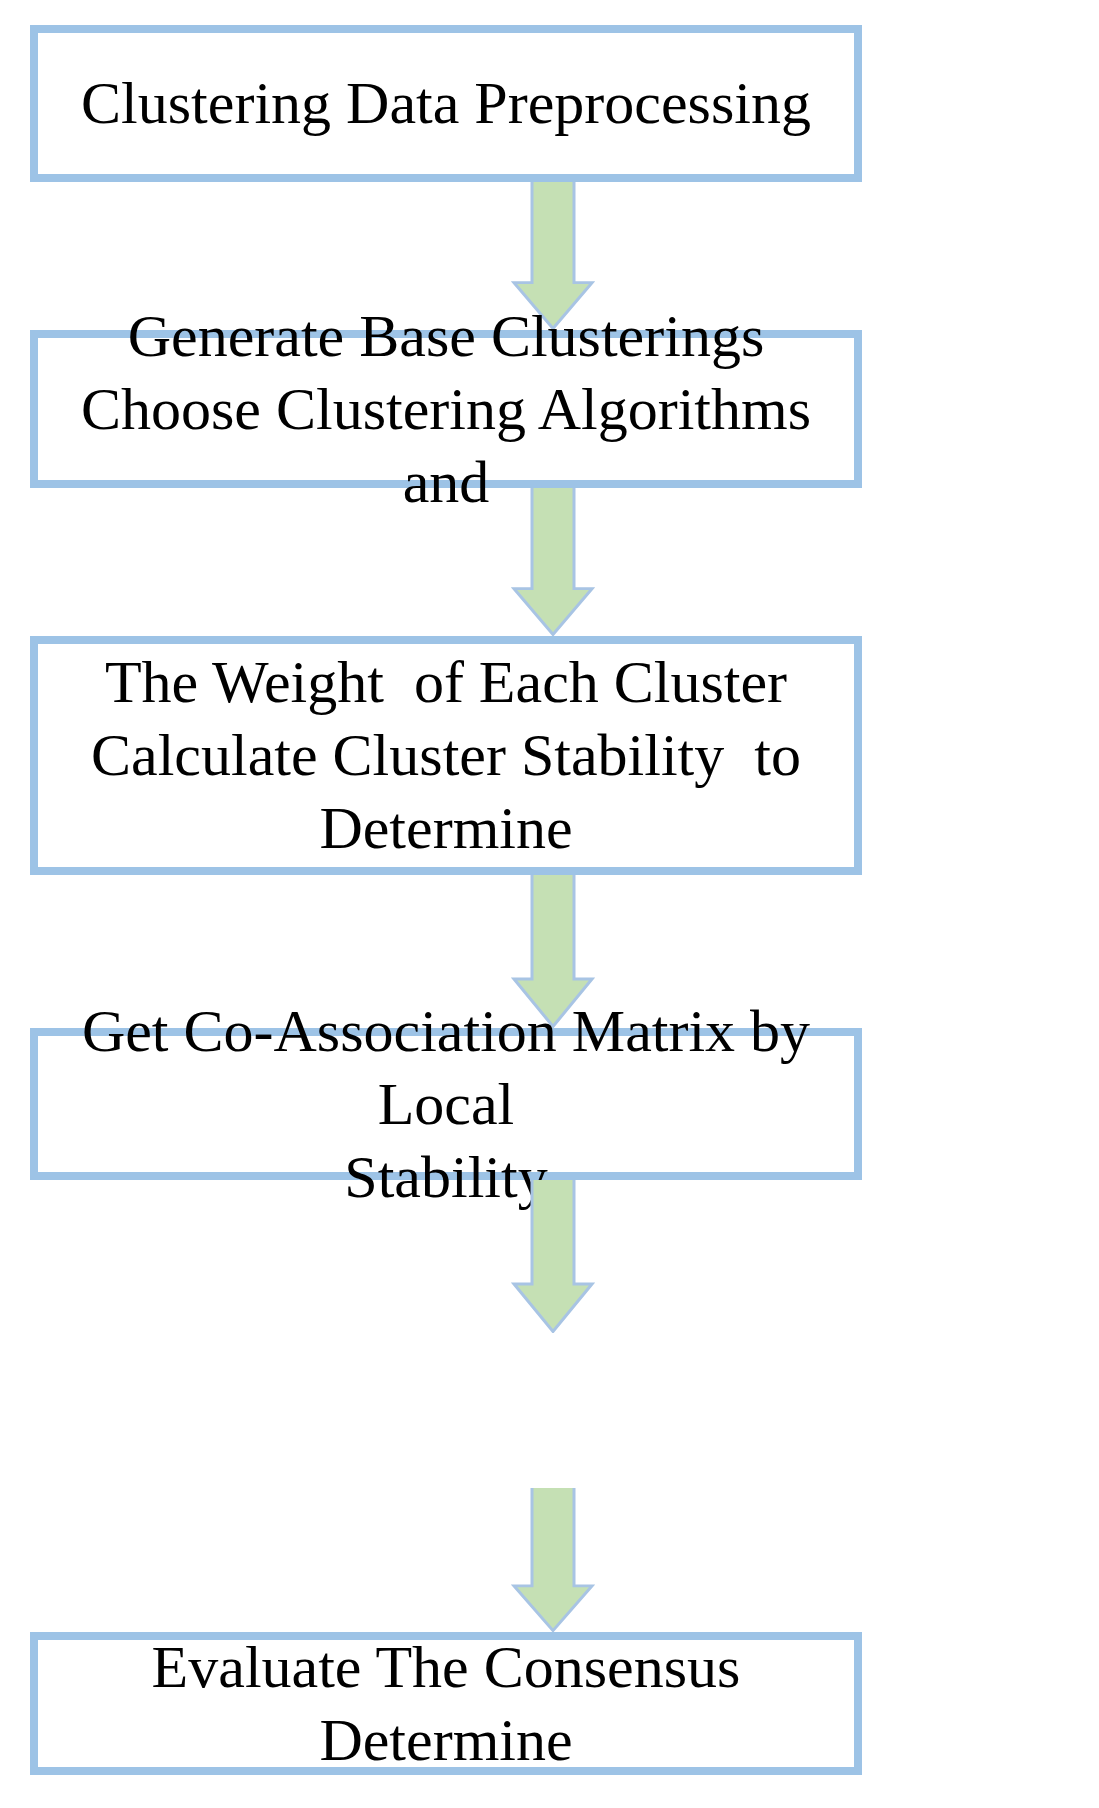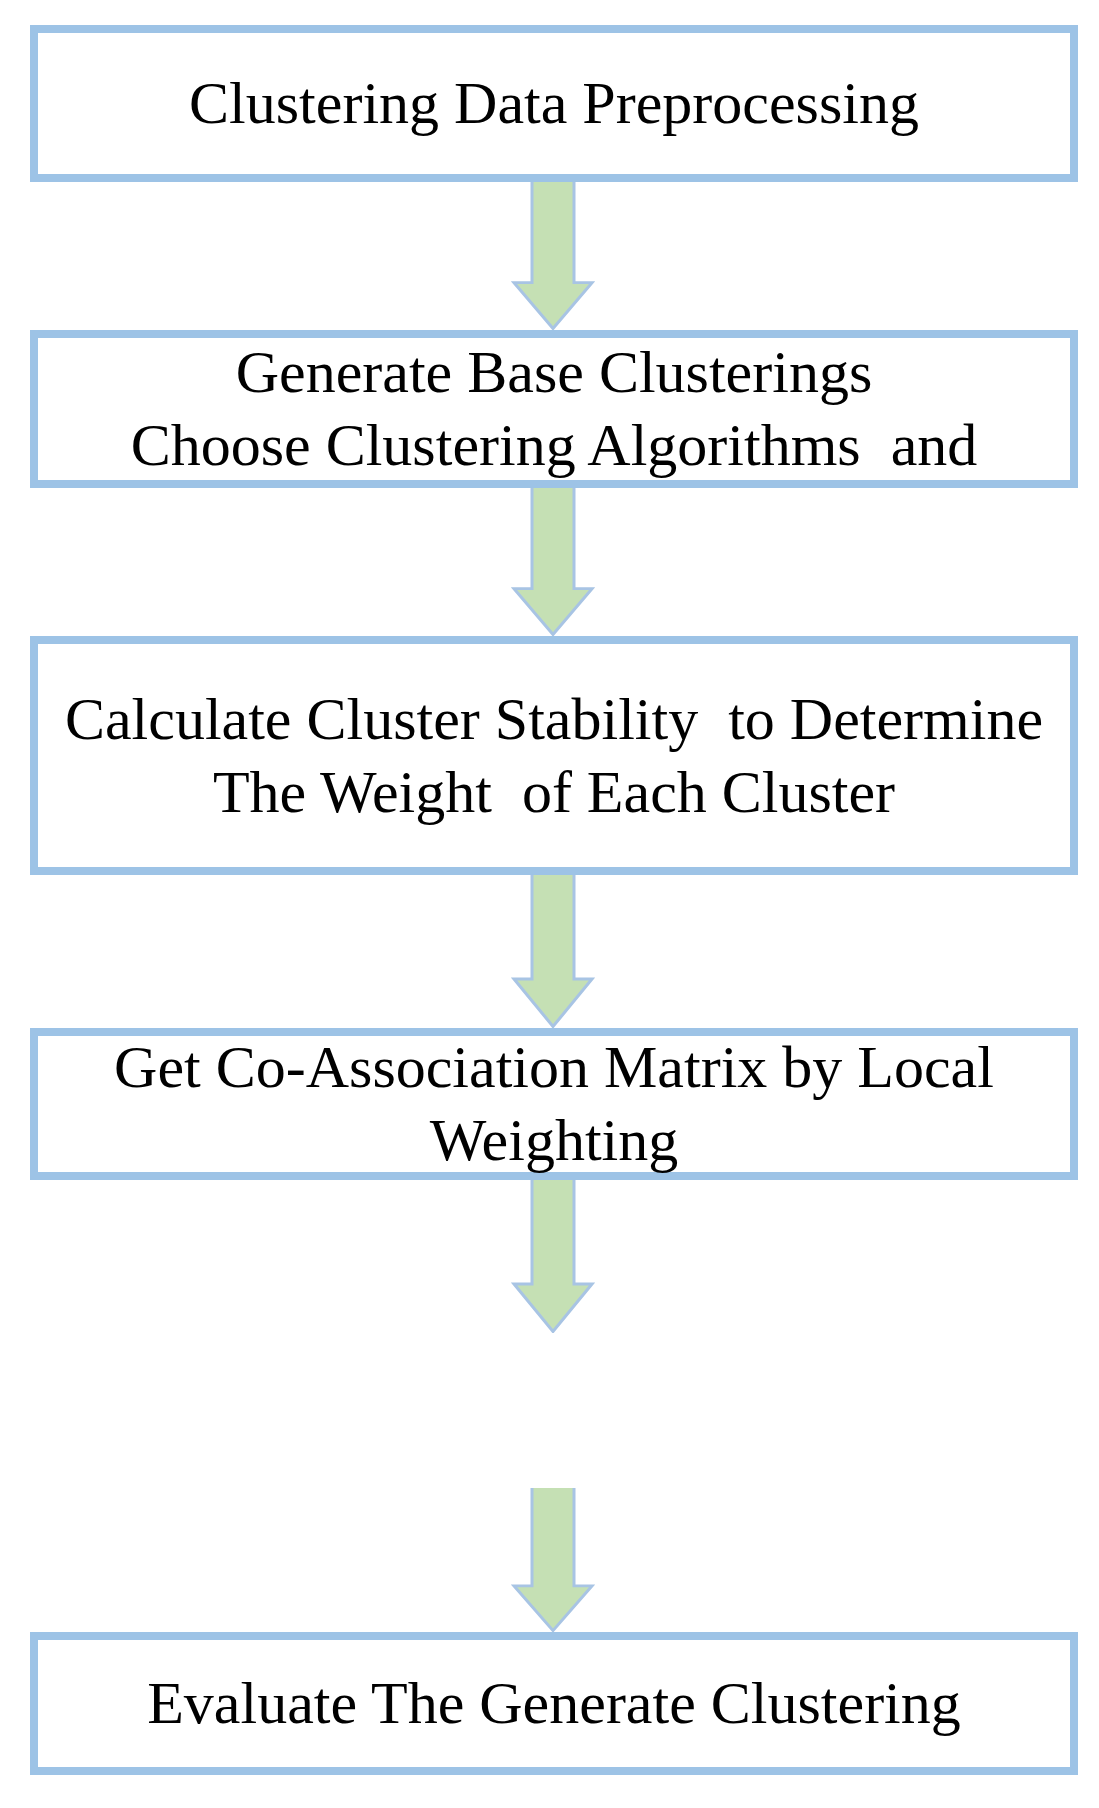--- a/index.html
+++ b/index.html
@@ -10,21 +10,21 @@
   .canvas {
     position: relative;
     width: 1099px;
     height: 1808px;
     background: var(--background, #ffffff);
     overflow: hidden;
   }
   .flow-box {
     position: absolute;
     left: 30px;
-    width: 1048px;
+    width: 832px;
     box-sizing: border-box;
     border: 8px solid var(--box-border, #9dc3e6);
     background: #ffffff;
     display: flex;
     flex-direction: column;
     align-items: center;
     justify-content: center;
     text-align: center;
   }
   .box-line {
@@ -71,45 +71,45 @@
     <div class="box-line">Choose Clustering Algorithms  and</div>
   </div>
 
   <div class="flow-arrow" style="top:488px;height:148px">
     <svg viewBox="0 0 84 150" preserveAspectRatio="none">
       <polygon points="21,-3 63,-3 63,102 81,102 42,148.5 3,102 21,102"></polygon>
     </svg>
   </div>
 
   <div class="flow-box" style="top:636px;height:239px">
+    <div class="box-line">The Weight  of Each Cluster</div>
     <div class="box-line">Calculate Cluster Stability  to Determine</div>
-    <div class="box-line">The Weight  of Each Cluster</div>
   </div>
 
   <div class="flow-arrow" style="top:875px;height:153px">
     <svg viewBox="0 0 84 150" preserveAspectRatio="none">
       <polygon points="21,-3 63,-3 63,102 81,102 42,148.5 3,102 21,102"></polygon>
     </svg>
   </div>
 
   <div class="flow-box" style="top:1028px;height:152px">
     <div class="box-line">Get Co-Association Matrix by Local</div>
-    <div class="box-line">Weighting</div>
+    <div class="box-line">Stability</div>
   </div>
 
   <div class="flow-arrow" style="top:1180px;height:153px">
     <svg viewBox="0 0 84 150" preserveAspectRatio="none">
       <polygon points="21,-3 63,-3 63,102 81,102 42,148.5 3,102 21,102"></polygon>
     </svg>
   </div>
 
 
   <div class="flow-arrow" style="top:1488px;height:144px">
     <svg viewBox="0 0 84 150" preserveAspectRatio="none">
       <polygon points="21,-3 63,-3 63,102 81,102 42,148.5 3,102 21,102"></polygon>
     </svg>
   </div>
 
   <div class="flow-box" style="top:1632px;height:143px">
-    <div class="box-line">Evaluate The Generate Clustering</div>
+    <div class="box-line">Evaluate The Consensus Determine</div>
   </div>
 
 </div>
 
 </body></html>

